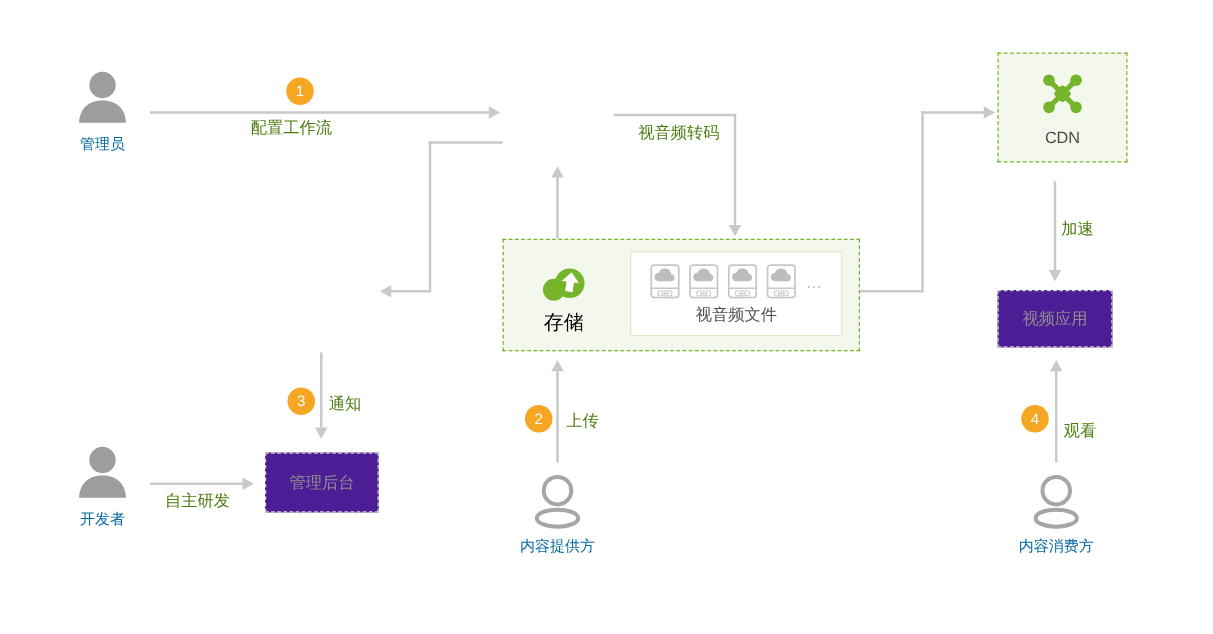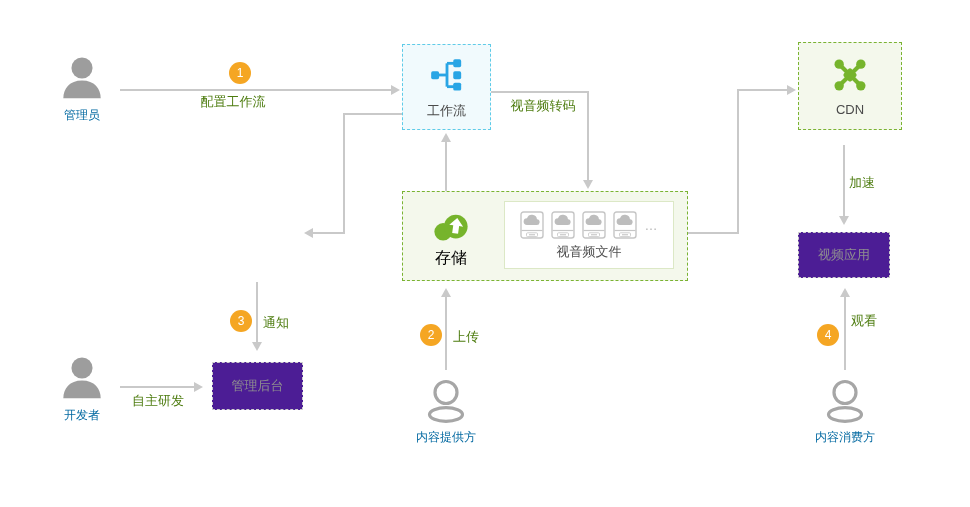--- a/index.html
+++ b/index.html
@@ -70,35 +70,20 @@
   </div>
 
   <div class="person" style="left:817px;top:376px;">
     <svg width="48" height="48" viewBox="0 0 48 48">
       <circle cx="24" cy="16.5" r="11" fill="none" stroke="#a6a6a6" stroke-width="3.2"></circle>
       <ellipse cx="24" cy="38.5" rx="16.5" ry="6.8" fill="#ffffff" stroke="#a6a6a6" stroke-width="3.2"></ellipse>
     </svg>
     <div class="plabel">内容消费方</div>
   </div>
 
-  <div class="node node-blue" style="left:402px;top:44px;width:89px;height:86px;">
-    <svg width="40" height="40" viewBox="0 0 48 48">
-      <g stroke="#29a5e5" stroke-width="3.4" fill="none">
-        <line x1="13" y1="24" x2="24" y2="24"></line>
-        <line x1="24" y1="10" x2="24" y2="38"></line>
-        <line x1="24" y1="10" x2="33" y2="10"></line>
-        <line x1="24" y1="38" x2="33" y2="38"></line>
-      </g>
-      <rect x="5" y="19.5" width="9.5" height="9.5" rx="2" fill="#29a5e5"></rect>
-      <rect x="31.5" y="5.2" width="9.5" height="9.5" rx="2" fill="#29a5e5"></rect>
-      <rect x="31.5" y="19.5" width="9.5" height="9.5" rx="2" fill="#29a5e5"></rect>
-      <rect x="31.5" y="33.2" width="9.5" height="9.5" rx="2" fill="#29a5e5"></rect>
-    </svg>
-    <div class="nlabel">工作流</div>
-  </div>
 
   <div class="node node-green" style="left:798px;top:42px;width:104px;height:88px;">
     <svg width="40" height="40" viewBox="0 0 48 48">
       <g stroke="#76b42c" stroke-width="5" fill="none">
         <line x1="24" y1="24" x2="11" y2="11"></line>
         <line x1="24" y1="24" x2="37" y2="11"></line>
         <line x1="24" y1="24" x2="11" y2="37"></line>
         <line x1="24" y1="24" x2="37" y2="37"></line>
       </g>
       <circle cx="11" cy="11" r="5.6" fill="#76b42c"></circle>
@@ -205,19 +190,19 @@
   <div class="edge-label" style="left:263px;top:314px;">通知</div>
 
   <div class="seg" style="left:445px;top:297px;width:2px;height:73px;"></div>
   <div class="ah ah-up" style="left:441px;top:288px;"></div>
   <div class="badge" style="left:420px;top:324px;">2</div>
   <div class="edge-label" style="left:453px;top:328px;">上传</div>
 
   <div class="seg" style="left:844px;top:297px;width:2px;height:73px;"></div>
   <div class="ah ah-up" style="left:840px;top:288px;"></div>
   <div class="badge" style="left:817px;top:324px;">4</div>
-  <div class="edge-label" style="left:851px;top:312px;">观看</div>
+  <div class="edge-label" style="left:851px;top:336px;">观看</div>
 
   <div class="seg" style="left:120px;top:386px;width:74px;height:2px;"></div>
   <div class="ah ah-right" style="left:194px;top:382px;"></div>
   <div class="edge-label ctr" style="left:118px;top:392px;width:80px;">自主研发</div>
 
 </div>
 
 </body></html>

